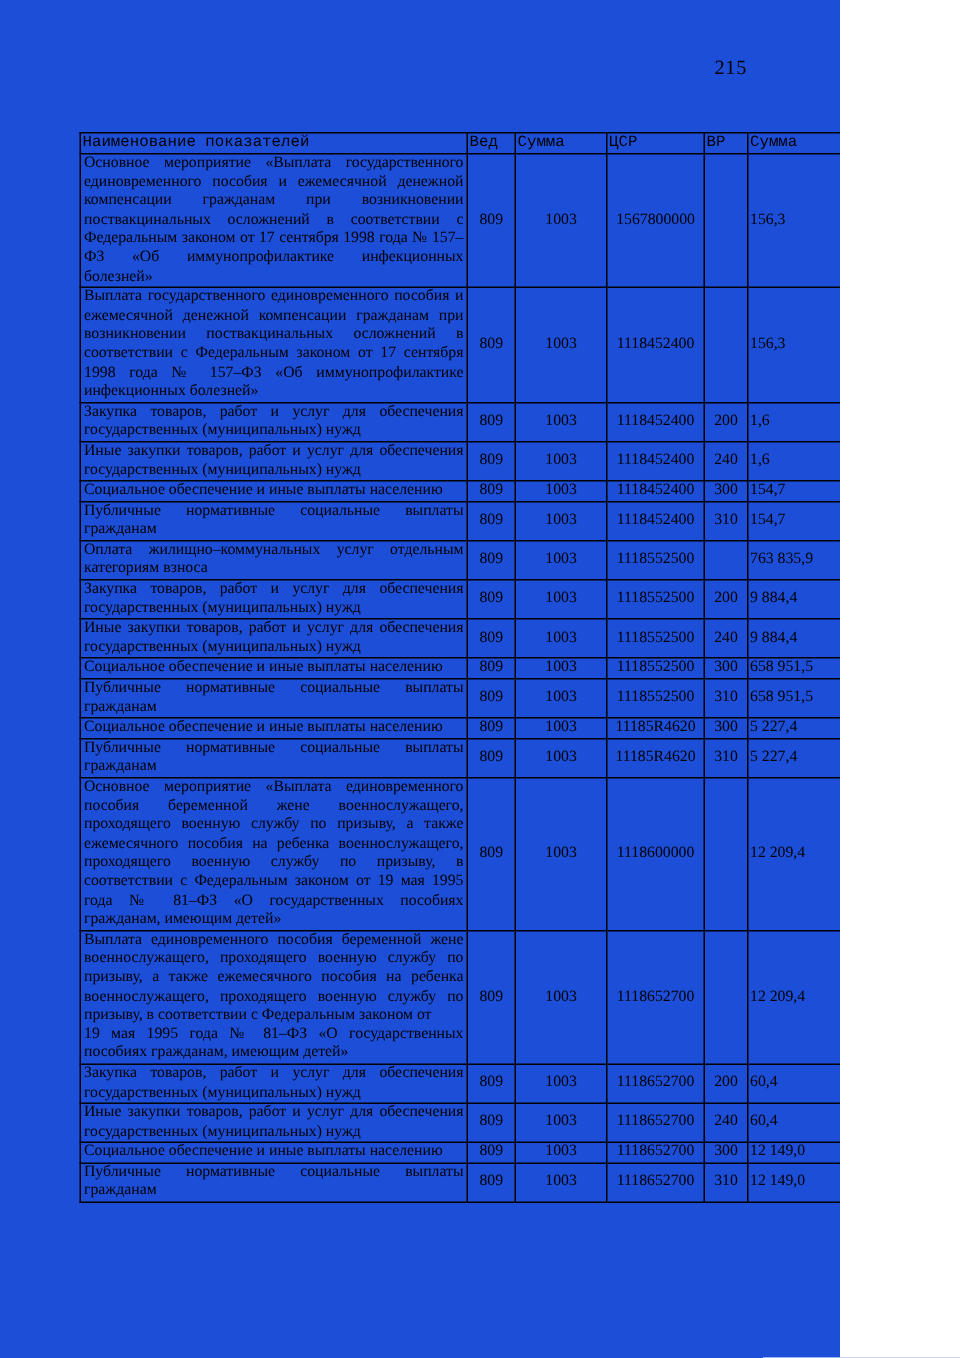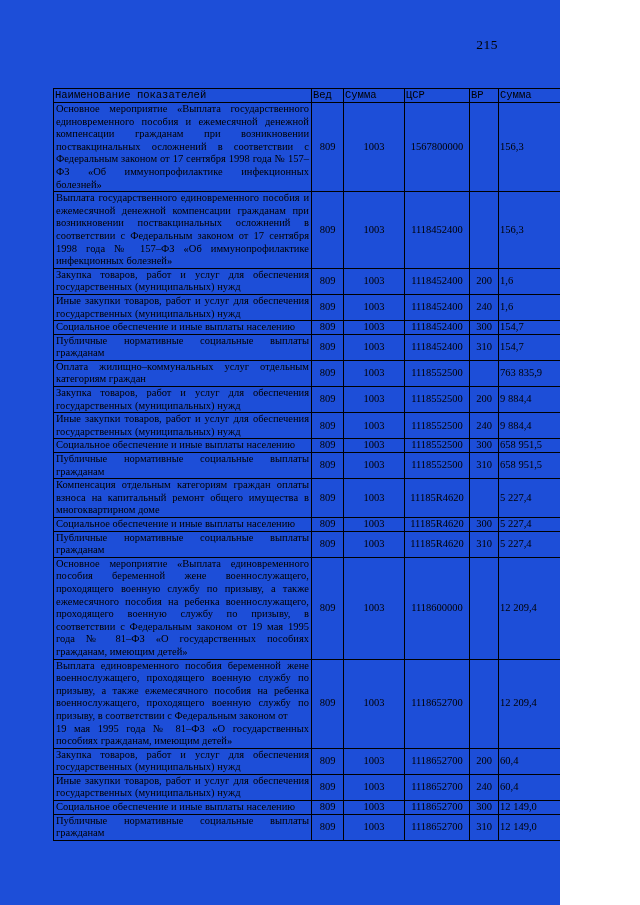--- a/index.html
+++ b/index.html
@@ -128,21 +128,21 @@
         </tr>
         <tr>
           <td class="name">Публичные нормативные социальные выплаты гражданам</td>
           <td class="num">809</td>
           <td class="num">1003</td>
           <td class="num">1118452400</td>
           <td class="num">310</td>
           <td class="sum">154,7</td>
         </tr>
         <tr>
-          <td class="name">Оплата жилищно–коммунальных услуг отдельным категориям граждан</td>
+          <td class="name">Оплата жилищно–коммунальных услуг отдельным категориям взноса</td>
           <td class="num">809</td>
           <td class="num">1003</td>
           <td class="num">1118552500</td>
           <td class="num"></td>
           <td class="sum">763 835,9</td>
         </tr>
         <tr>
           <td class="name">Закупка товаров, работ и услуг для обеспечения государственных (муниципальных) нужд</td>
           <td class="num">809</td>
           <td class="num">1003</td>
@@ -166,28 +166,20 @@
           <td class="num">300</td>
           <td class="sum">658 951,5</td>
         </tr>
         <tr>
           <td class="name">Публичные нормативные социальные выплаты гражданам</td>
           <td class="num">809</td>
           <td class="num">1003</td>
           <td class="num">1118552500</td>
           <td class="num">310</td>
           <td class="sum">658 951,5</td>
-        </tr>
-        <tr>
-          <td class="name">Компенсация отдельным категориям граждан оплаты взноса на капитальный ремонт общего имущества в многоквартирном доме</td>
-          <td class="num">809</td>
-          <td class="num">1003</td>
-          <td class="num">11185R4620</td>
-          <td class="num"></td>
-          <td class="sum">5 227,4</td>
         </tr>
         <tr>
           <td class="name">Социальное обеспечение и иные выплаты населению</td>
           <td class="num">809</td>
           <td class="num">1003</td>
           <td class="num">11185R4620</td>
           <td class="num">300</td>
           <td class="sum">5 227,4</td>
         </tr>
         <tr>

